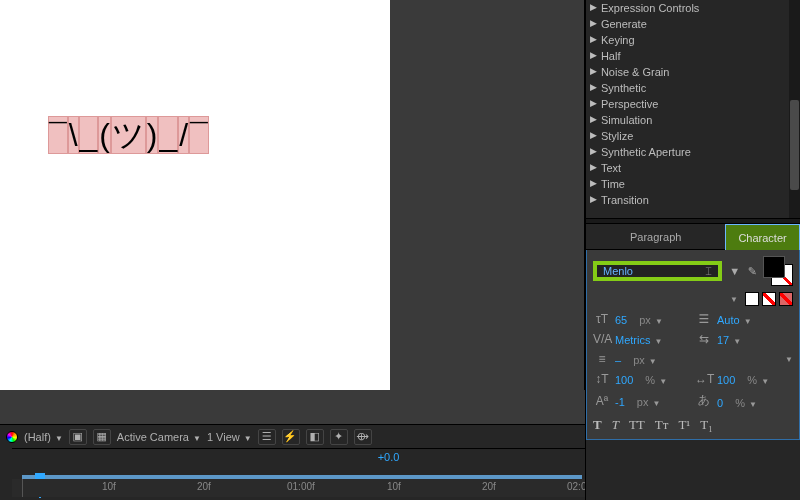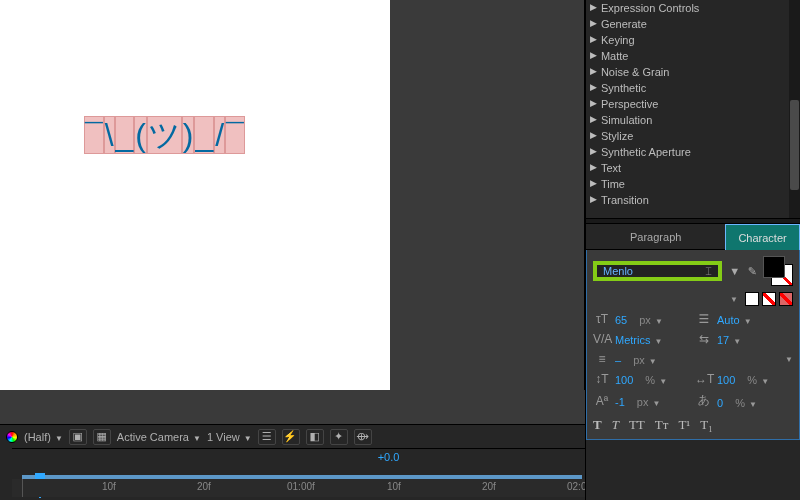--- a/index.html
+++ b/index.html
@@ -5,21 +5,21 @@
   * { box-sizing: border-box; margin: 0; padding: 0; font-family: "Lucida Grande", -apple-system, sans-serif; }
   body { background: #262626; color: #b0b0b0; font-size: 11px; width: 800px; height: 500px; overflow: hidden; position: relative; }
 
   
   .comp {
     position: absolute; left: 0; top: 0; width: 390px; height: 390px;
     background: #fff;
   }
   .shrug {
     position: absolute; top: 116px; left: 48px;
-    font-family: Menlo, monospace; font-size: 32px; color: #0369a1; letter-spacing: 0; margin-left: 36px;
+    font-family: Menlo, monospace; font-size: 32px; color: #000000; letter-spacing: 0;
   }
   .shrug .ch {
     display: inline-block; background: #f0c0c0; padding: 2px 0; border: 0.5px solid #d99; line-height: 1;
   }
 
   
   .viewer-bar {
     position: absolute; left: 0; top: 424px; width: 585px; height: 24px;
     background: #262626; display: flex; align-items: center; gap: 6px; padding: 0 6px;
     border-top: 1px solid #000;
@@ -61,21 +61,21 @@
   .eff-row { display:flex; align-items:center; height:16px; padding-left:4px; font-size:11px; color:#bdbdbd; user-select:none; }
   .disclose { display:inline-block; margin-right:4px; font-size:9px; color:#bdbdbd; transform: translateY(-1px); }
   .eff-scroll { position:absolute; right:0; top:0; width:11px; height:218px; background:#1a1a1a; }
   .eff-scroll .thumb { position:absolute; left:1px; width:9px; background:#4a4a4a; border-radius:2px; }
 
   .divider { height:6px; background:#1a1a1a; border-top:1px solid #000; border-bottom:1px solid #000; }
 
   
   .char-tabs { display:flex; align-items:center; height:26px; background:#262626; border-bottom:1px solid #000; }
   .tab { height:26px; line-height:26px; padding:0 12px; font-size:11px; color:#aaa;margin-left:32px; }
-  .tab.active { background:#0f766e; border:1px solid #6bb7ff; border-bottom:none; color:#ddd; }
+  .tab.active { background:#4d7c0f; border:1px solid #6bb7ff; border-bottom:none; color:#ddd; }
   .tab-menu { margin-left:auto; margin-right:6px; color:#aaa; }
   .panel-outline { border:1px solid #2f6ea8; border-top:none; }
 
   .char-panel { background:#3a3a3a; padding:6px 6px 6px 6px; display:flex; flex-direction:column; gap:6px; }
   .font-row { display:flex; align-items:center; gap:6px; }
   .font-field { flex:1; height:20px; background:#222; border:4px solid #84cc16; color:#66b3ff; padding:0 6px; display:flex; align-items:center; }
   .font-field input { background:transparent; border:none; color:#66b3ff; font-size:11px; width:100%; outline:none; }
   .dd { width:14px; text-align:center; color:#aaa; }
   .eyed { color:#aaa; }
 
@@ -153,21 +153,21 @@
     <div class="eff-row">
         <span class="disclose">▶</span>
         <span>Generate</span>
       </div>
     <div class="eff-row">
         <span class="disclose">▶</span>
         <span>Keying</span>
       </div>
     <div class="eff-row">
         <span class="disclose">▶</span>
-        <span>Matte</span>
+        <span>Half</span>
       </div>
     <div class="eff-row">
         <span class="disclose">▶</span>
         <span>Noise &amp; Grain</span>
       </div>
     <div class="eff-row">
         <span class="disclose">▶</span>
         <span>Synthetic</span>
       </div>
     <div class="eff-row">

